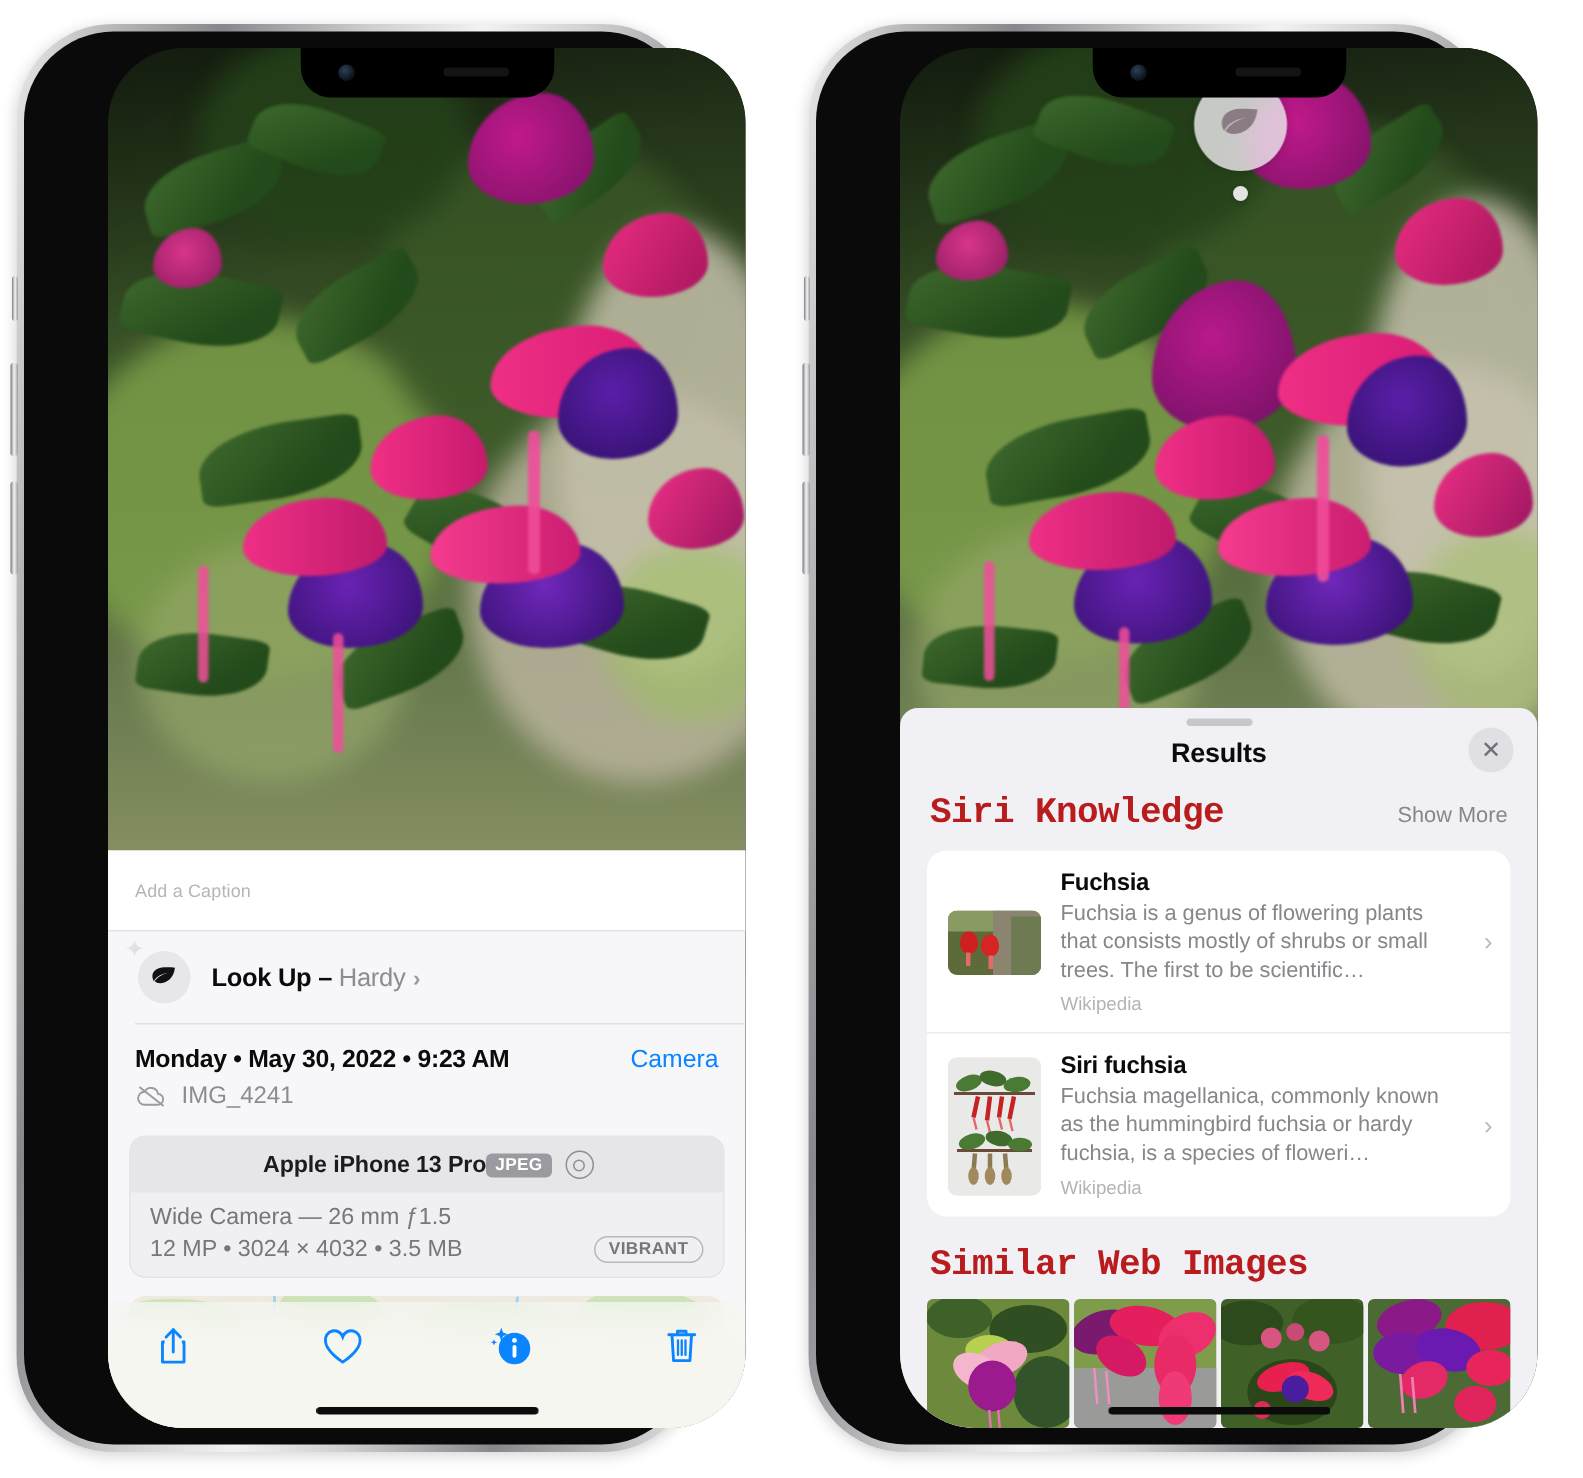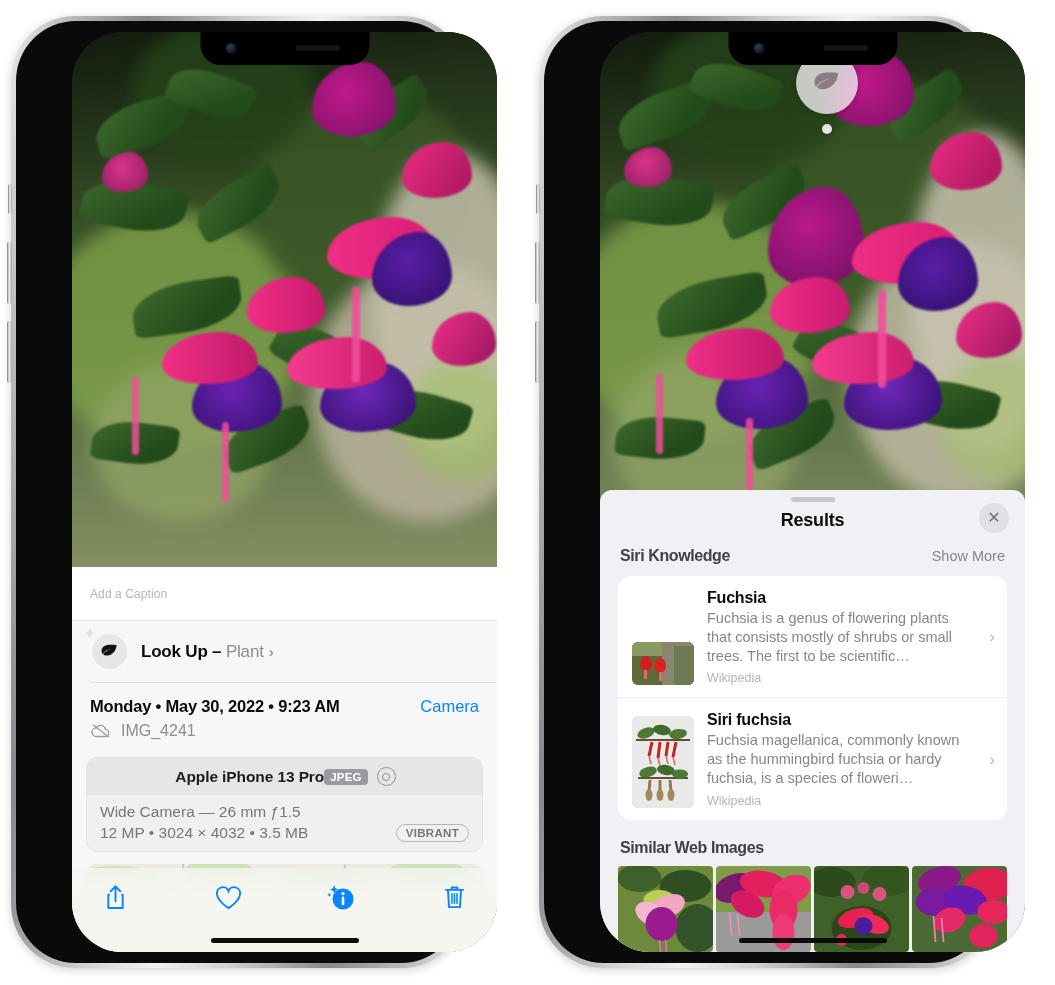--- a/index.html
+++ b/index.html
@@ -211,25 +211,25 @@
              margin: 7px auto 0; }
   .res-head { position:relative; padding: 8px 0 16px; text-align:center; }
   .res-title { font-size:18px; font-weight:700; color:#0b0b0c; letter-spacing:-.2px; }
   .close-btn {
     position:absolute; right:16px; top:1px; width:30px; height:30px; border-radius:50%;
     background:#e0e0e4; display:flex; align-items:center; justify-content:center;
     color:#6f6f75; font-size:16px;
   }
   .sec-head { display:flex; align-items:baseline; justify-content:space-between;
               padding: 0 20px 11px; }
-  .sec-title { font-size:16px; font-weight:700; color:#404040; letter-spacing:-.4px; }
+  .sec-title { font-size:24px; font-weight:700; color:#b91c1c; letter-spacing:-.4px;font-family:Liberation Mono, monospace; }
   .show-more { font-size:14.5px; color:#86868b; }
 
   .card-group { margin: 0 18px; background:#fff; border-radius:13px; overflow:hidden; }
-  .kcard { display:flex; align-items:flex-end; gap:13px; padding: 13px 12px 12px 14px; }
+  .kcard { display:flex; align-items:center; gap:13px; padding: 13px 12px 12px 14px; }
   .kcard + .kcard { border-top: 1px solid #ececee; }
   .kthumb { flex:0 0 auto; border-radius:6px; overflow:hidden; background:#ddd; }
   .kthumb.a { width:62px; height:43px; }
   .kthumb.b { width:62px; height:92px; }
   .kbody { flex:1; min-width:0; }
   .ktitle { font-size:16px; font-weight:700; color:#0b0b0c; letter-spacing:-.2px; }
   .kdesc { font-size:14.5px; color:#86868b; line-height:1.3; margin-top:2px; }
   .ksrc { font-size:12.5px; color:#b3b3b8; margin-top:6px; }
   .kchev { flex:0 0 auto; align-self:center; color:#b8b8bd; font-size:17px; padding-left:2px; }
 
@@ -296,21 +296,21 @@
           <div class="caption-row">Add a Caption</div>
 
           <div class="lookup-row">
             <div class="lookup-badge">
               <span class="spark">✦</span>
               <svg width="19" height="19" viewBox="0 0 24 24">
                 <path d="M21 4c-1 9-7 13-12.5 13-2 0-3.5-.6-4.5-1.6C6 12 11 9 15 8.4 10.6 8.8 5.6 10.9 3.2 15.4 2.3 13.9 2 12.3 2 11 2 6.6 6.5 3.6 12 3.6c3 0 6-.1 9 .4z" fill="#111114"></path>
               </svg>
             </div>
             <div class="lookup-text">
-              <span>Look Up</span><span class="dash"> – </span><span class="sub">Plant</span><span class="chev-sm">›</span>
+              <span>Look Up</span><span class="dash"> – </span><span class="sub">Hardy</span><span class="chev-sm">›</span>
             </div>
           </div>
 
           <div class="divider"></div>
 
           <div class="meta">
             <div class="meta-top">
               <div class="meta-date">Monday • May 30, 2022 • 9:23 AM</div>
               <div class="adjust">Camera</div>
             </div>

